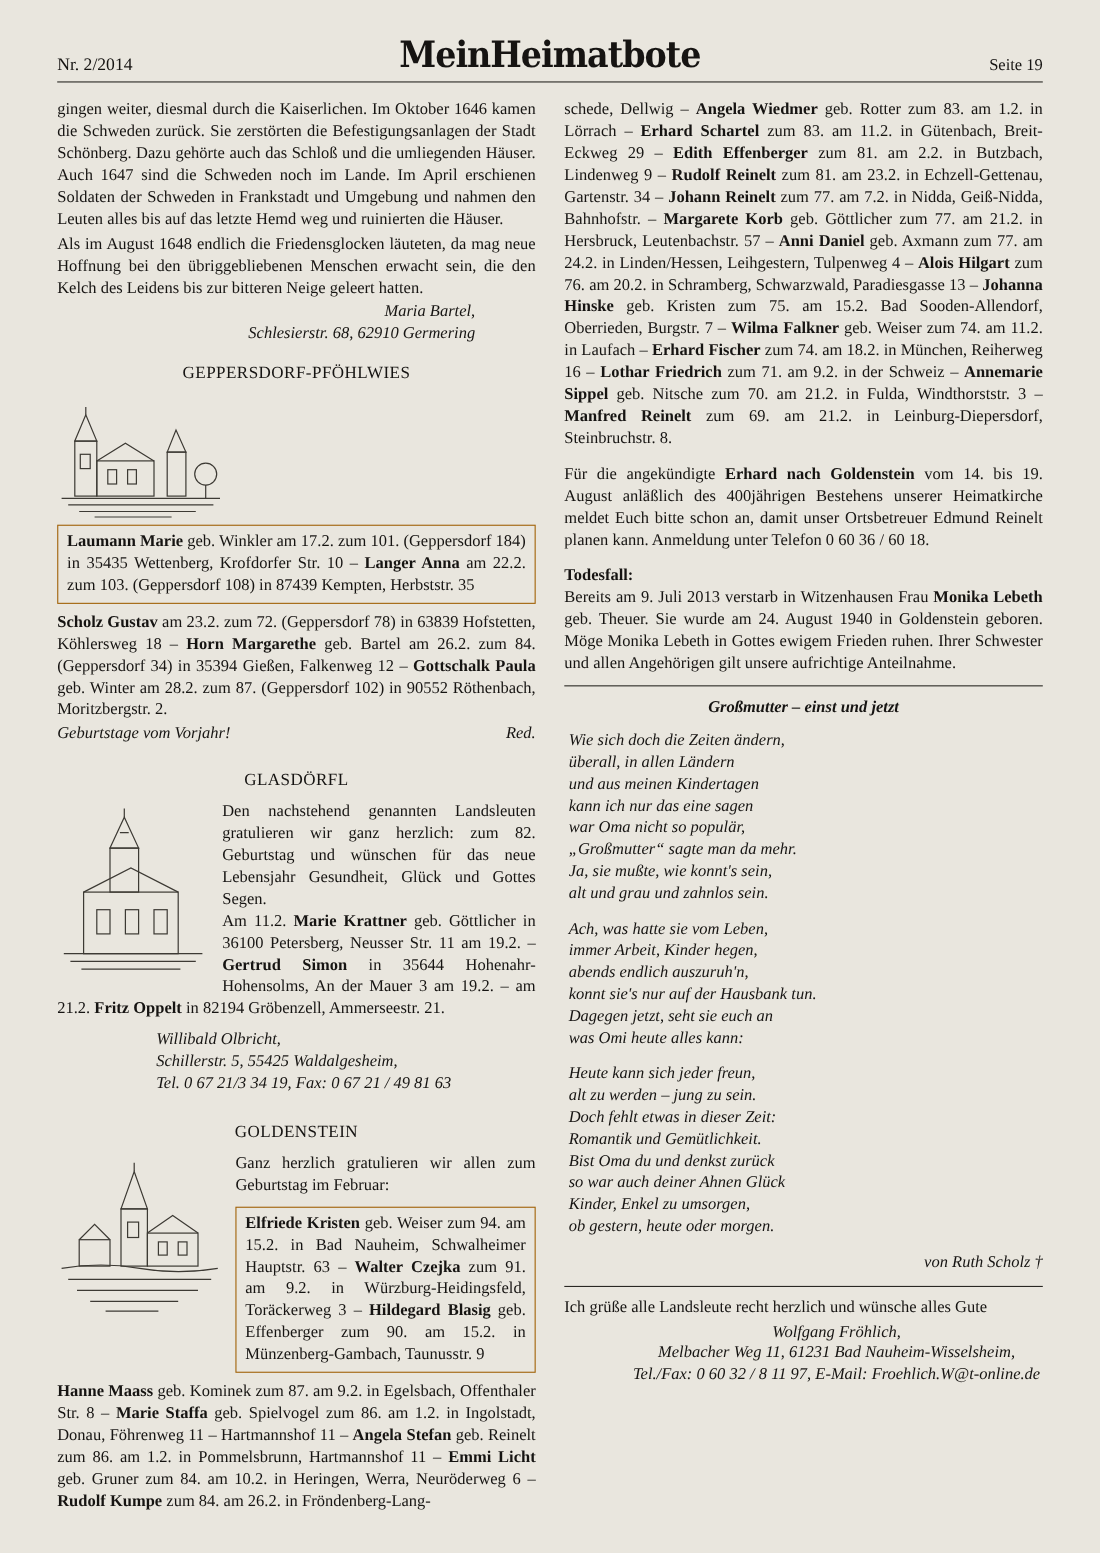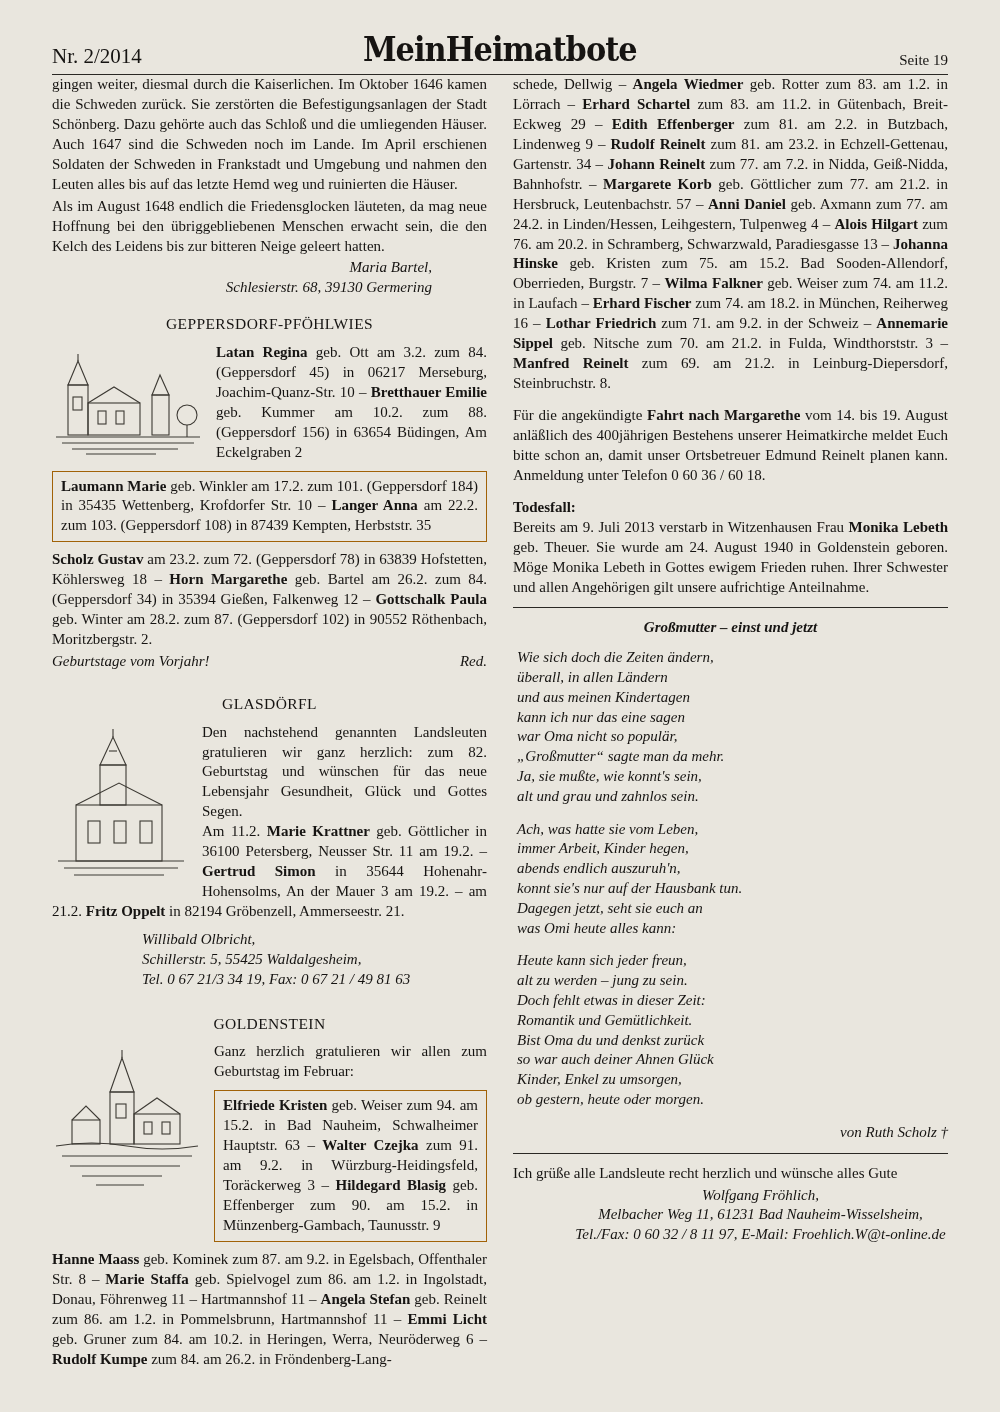--- a/index.html
+++ b/index.html
@@ -13,30 +13,30 @@
     box-sizing:border-box;
     width:1000px;height:1412px;
     padding:30px 52px 18px 52px;
     overflow:hidden;
     position:relative;
   }
   
   .header{
     display:grid;grid-template-columns:1fr auto 1fr;align-items:end;
   }
-  .issue{font-size:21px;justify-self:start;}
+  .issue{font-size:16px;justify-self:start;}
   .pageno{font-size:15px;justify-self:end;}
   .masthead{
     font-size:33px;font-weight:bold;letter-spacing:-1px;
     transform:scaleX(.92);
     font-family:"DejaVu Serif",serif;
   }
   .header-rule{border-top:1.6px solid #2a2824;margin-top:5px;}
   
-  .columns{display:flex;gap:26px;}
+  .columns{display:flex;gap:26px;margin-top:16px;}
   .col{width:435px;font-size:15px;line-height:1.33;text-align:justify;}
   .col p{margin:0 0 2px 0;}
   .gap{height:10px;}
   .section-title{
     text-align:center;font-weight:normal;font-size:15.5px;
     letter-spacing:.4px;margin:16px 0 8px 0;text-align:center;
   }
   .bold{font-weight:bold;}
   .pre{white-space:pre-line;}
   .sig-right{font-style:italic;text-align:right;padding-right:55px;margin:2px 0 4px 0;}
@@ -75,21 +75,21 @@
   </div>
   <div class="header-rule"></div>
 
   <div class="columns">
 
     <div class="col">
 
       <p>gingen weiter, diesmal durch die Kaiserlichen. Im Oktober 1646 kamen die Schweden zurück. Sie zerstörten die Befestigungsanlagen der Stadt Schönberg. Dazu gehörte auch das Schloß und die umliegenden Häuser. Auch 1647 sind die Schweden noch im Lande. Im April erschienen Soldaten der Schweden in Frankstadt und Umgebung und nahmen den Leuten alles bis auf das letzte Hemd weg und ruinierten die Häuser.</p>
       <p>Als im August 1648 endlich die Friedensglocken läuteten, da mag neue Hoffnung bei den übriggebliebenen Menschen erwacht sein, die den Kelch des Leidens bis zur bitteren Neige geleert hatten.</p>
       <div class="sig-right pre">Maria Bartel,
-Schlesierstr. 68, 39130 Germering</div>
+Schlesierstr. 68, 62910 Germering</div>
 
       <div class="section-title">GEPPERSDORF-PFÖHLWIES</div>
 
       <div>
         <span class="float-img">
           <svg class="illustration" width="152" height="112" viewBox="0 0 152 112">
             <rect x="16" y="40" width="20" height="50"></rect>
             <path d="M16 40 L26 16 L36 40 Z"></path>
             <line x1="26" y1="16" x2="26" y2="9"></line>
             <rect x="21" y="52" width="9" height="13"></rect>
@@ -97,21 +97,20 @@
             <path d="M36 58 L62 42 L88 58"></path>
             <rect x="46" y="66" width="8" height="13"></rect>
             <rect x="64" y="66" width="8" height="13"></rect>
             <rect x="100" y="50" width="17" height="40"></rect>
             <path d="M100 50 L108 30 L117 50 Z"></path>
             <circle cx="135" cy="70" r="10"></circle>
             <line x1="135" y1="80" x2="135" y2="92"></line>
             <path d="M4 92 H148 M10 98 H142 M20 104 H126 M34 109 H104"></path>
           </svg>
         </span>
-        <p><b>Latan Regina</b> geb. Ott am 3.2. zum 84. (Geppersdorf 45) in 06217 Merseburg, Joachim-Quanz-Str. 10 – <b>Bretthauer Emilie</b> geb. Kummer am 10.2. zum 88. (Geppersdorf 156) in 63654 Büdingen, Am Eckelgraben 2</p>
         <div class="box clear"><b>Laumann Marie</b> geb. Winkler am 17.2. zum 101. (Geppersdorf 184) in 35435 Wettenberg, Krofdorfer Str. 10 – <b>Langer Anna</b> am 22.2. zum 103. (Geppersdorf 108) in 87439 Kempten, Herbststr. 35</div>
         <p><b>Scholz Gustav</b> am 23.2. zum 72. (Geppersdorf 78) in 63839 Hofstetten, Köhlersweg 18 – <b>Horn Margarethe</b> geb. Bartel am 26.2. zum 84. (Geppersdorf 34) in 35394 Gießen, Falkenweg 12 – <b>Gottschalk Paula</b> geb. Winter am 28.2. zum 87. (Geppersdorf 102) in 90552 Röthenbach, Moritzbergstr. 2.</p>
         <div class="note-row">
           <span>Geburtstage vom Vorjahr!</span>
           <span>Red.</span>
         </div>
       </div>
 
       <div class="section-title" style="margin-top:22px">GLASDÖRFL</div>
 
@@ -159,21 +158,21 @@
         <p class="clear"><b>Hanne Maass</b> geb. Kominek zum 87. am 9.2. in Egelsbach, Offenthaler Str. 8 – <b>Marie Staffa</b> geb. Spielvogel zum 86. am 1.2. in Ingolstadt, Donau, Föhrenweg 11 – Hartmannshof 11 – <b>Angela Stefan</b> geb. Reinelt zum 86. am 1.2. in Pommelsbrunn, Hartmannshof 11 – <b>Emmi Licht</b> geb. Gruner zum 84. am 10.2. in Heringen, Werra, Neuröderweg 6 – <b>Rudolf Kumpe</b> zum 84. am 26.2. in Fröndenberg-Lang-</p>
       </div>
 
     </div>
 
     <div class="col">
 
       <p>schede, Dellwig – <b>Angela Wiedmer</b> geb. Rotter zum 83. am 1.2. in Lörrach – <b>Erhard Schartel</b> zum 83. am 11.2. in Gütenbach, Breit-Eckweg 29 – <b>Edith Effenberger</b> zum 81. am 2.2. in Butzbach, Lindenweg 9 – <b>Rudolf Reinelt</b> zum 81. am 23.2. in Echzell-Gettenau, Gartenstr. 34 – <b>Johann Reinelt</b> zum 77. am 7.2. in Nidda, Geiß-Nidda, Bahnhofstr. – <b>Margarete Korb</b> geb. Göttlicher zum 77. am 21.2. in Hersbruck, Leutenbachstr. 57 – <b>Anni Daniel</b> geb. Axmann zum 77. am 24.2. in Linden/Hessen, Leihgestern, Tulpenweg 4 – <b>Alois Hilgart</b> zum 76. am 20.2. in Schramberg, Schwarzwald, Paradiesgasse 13 – <b>Johanna Hinske</b> geb. Kristen zum 75. am 15.2. Bad Sooden-Allendorf, Oberrieden, Burgstr. 7 – <b>Wilma Falkner</b> geb. Weiser zum 74. am 11.2. in Laufach – <b>Erhard Fischer</b> zum 74. am 18.2. in München, Reiherweg 16 – <b>Lothar Friedrich</b> zum 71. am 9.2. in der Schweiz – <b>Annemarie Sippel</b> geb. Nitsche zum 70. am 21.2. in Fulda, Windthorststr. 3 – <b>Manfred Reinelt</b> zum 69. am 21.2. in Leinburg-Diepersdorf, Steinbruchstr. 8.</p>
 
       <div class="gap"></div>
-      <p>Für die angekündigte <b>Fahrt nach Margarethe</b> vom 14. bis 19. August anläßlich des 400jährigen Bestehens unserer Heimatkirche meldet Euch bitte schon an, damit unser Ortsbetreuer Edmund Reinelt planen kann. Anmeldung unter Telefon 0 60 36 / 60 18.</p>
+      <p>Für die angekündigte <b>Erhard nach Goldenstein</b> vom 14. bis 19. August anläßlich des 400jährigen Bestehens unserer Heimatkirche meldet Euch bitte schon an, damit unser Ortsbetreuer Edmund Reinelt planen kann. Anmeldung unter Telefon 0 60 36 / 60 18.</p>
 
       <div class="gap"></div>
       <div class="bold">Todesfall:</div>
       <p>Bereits am 9. Juli 2013 verstarb in Witzenhausen Frau <b>Monika Lebeth</b> geb. Theuer. Sie wurde am 24. August 1940 in Goldenstein geboren. Möge Monika Lebeth in Gottes ewigem Frieden ruhen. Ihrer Schwester und allen Angehörigen gilt unsere aufrichtige Anteilnahme.</p>
 
       <div class="rule"></div>
 
       <div class="poem">
         <div class="poem-title">Großmutter – einst und jetzt</div>
         <div class="stanza pre">Wie sich doch die Zeiten ändern,

